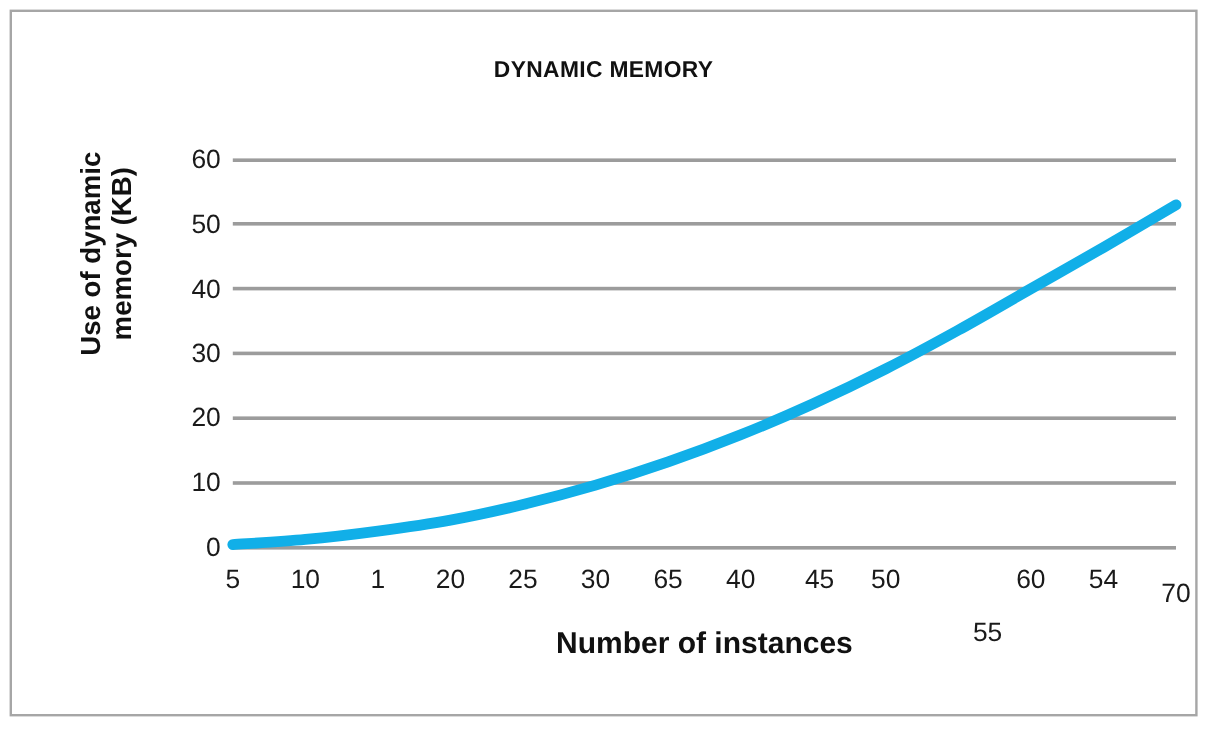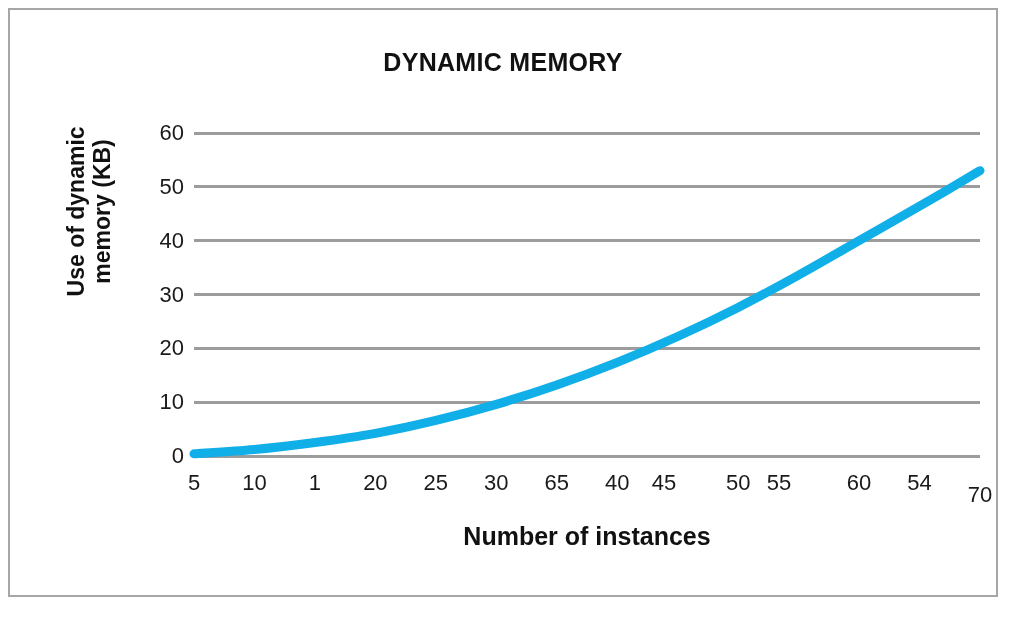--- a/index.html
+++ b/index.html
@@ -24,21 +24,21 @@
     background: #ffffff;
     box-sizing: border-box;
   }
 
   #chart-title {
     position: absolute;
     left: 0;
     top: 38px;
     width: 100%;
     text-align: center;
-    font-size: 25px;
+    font-size: 19px;
     font-weight: bold;
     color: #111111;
     letter-spacing: 0.3px;
   }
 
   
   #plot-area {
     position: absolute;
     left: 184px;          
     top: 123px;           
@@ -162,23 +162,23 @@
 
   <div id="x-tick-labels">
       <div class="x-tick-label" style="left: 0px;">5</div>
       <div class="x-tick-label" style="left: 60.4615px;">10</div>
       <div class="x-tick-label" style="left: 120.923px;">1</div>
       <div class="x-tick-label" style="left: 181.385px;">20</div>
       <div class="x-tick-label" style="left: 241.846px;">25</div>
       <div class="x-tick-label" style="left: 302.308px;">30</div>
       <div class="x-tick-label" style="left: 362.769px;">65</div>
       <div class="x-tick-label" style="left: 423.231px;">40</div>
-      <div class="x-tick-label" style="left: 470px;">45</div>
+      <div class="x-tick-label" style="left: 489px;">45</div>
       <div class="x-tick-label" style="left: 544.154px;">50</div>
-      <div class="x-tick-label" style="left: 585px;">55</div>
+      <div class="x-tick-label" style="left: 629px; margin-top: 44px;">55</div>
       <div class="x-tick-label" style="left: 665.077px;">60</div>
       <div class="x-tick-label" style="left: 725.538px;">54</div>
       <div class="x-tick-label" style="left: 786px; margin-top: 12px;">70</div>
     </div>
 
   <div id="x-axis-title">Number of instances</div>
 
 </div>
 
 </body></html>

